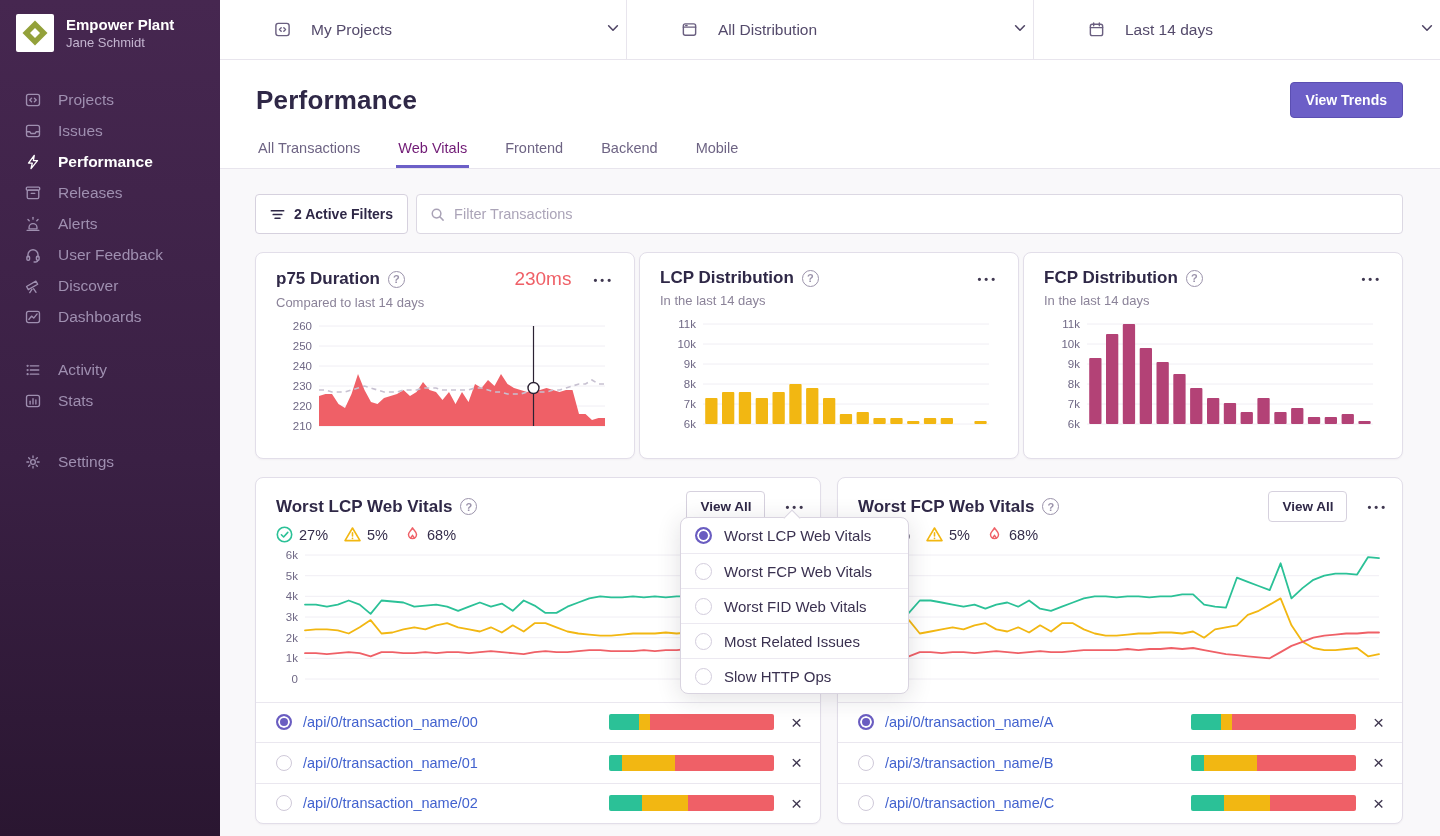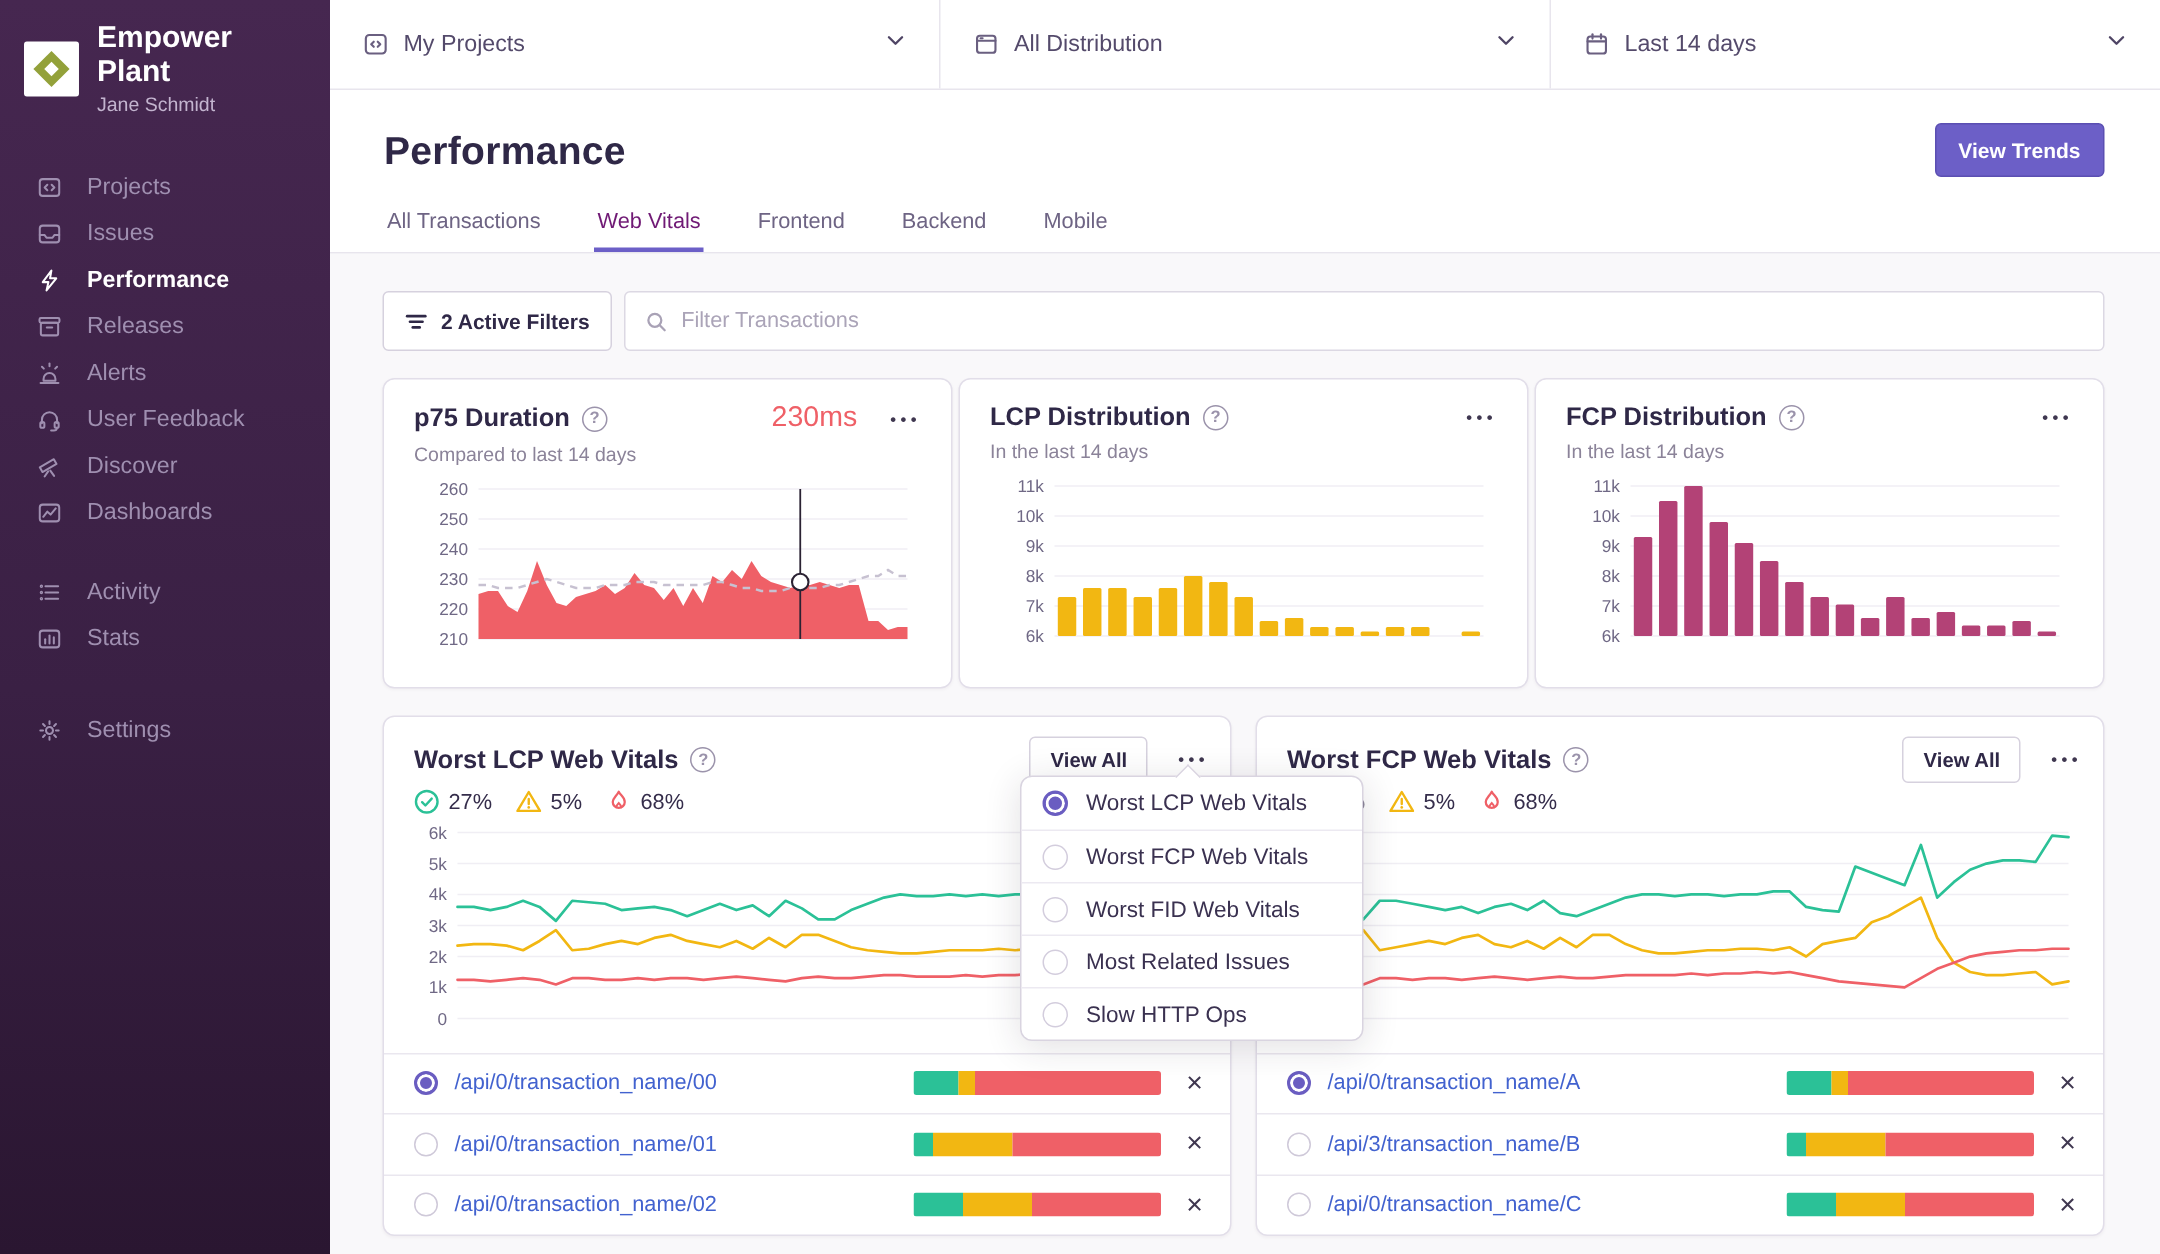--- a/index.html
+++ b/index.html
@@ -4,36 +4,36 @@
 <style>
   * { box-sizing: border-box; margin: 0; padding: 0; }
   html,body { width:1440px; height:836px; overflow:hidden; }
   body { font-family:"Liberation Sans", sans-serif; display:flex; background:#f9f8fa; color:#2f2847; position:relative; }
 
   
   .sidebar { width:220px; min-width:220px; height:836px; background:linear-gradient(180deg,#462750 0%,#3a2044 55%,#2a1631 100%); display:flex; flex-direction:column; padding:14px 0; }
   .org { display:flex; gap:12px; padding:0 16px; align-items:center; }
   .logo { width:38px; height:38px; display:block; }
   .org-text { display:flex; flex-direction:column; gap:2px; }
-  .org-name { font-weight:700; color:#ffffff; font-size:20px; }
+  .org-name { font-weight:700; color:#ffffff; font-size:15px; }
   .org-user { font-size:13px; color:#c3b4cf; }
   .nav { margin-top:32px; padding-left:24px; display:flex; flex-direction:column; }
   .nav-section { display:flex; flex-direction:column;text-align:right; }
   .nav-section.gap-med { margin-top:22px; }
   .nav-section.gap-big { margin-top:30px; }
   .nav-item { display:flex; align-items:center; gap:16px; height:31px; font-size:15.5px; color:#a violet; color:#9f8fb0; cursor:pointer; }
   .nav-item.active { color:#ffffff; font-weight:700; }
   .nav-item .nicon { width:18px; height:18px; display:flex; align-items:center; }
   .nav-item .nicon svg { width:18px; height:18px; stroke:currentColor; fill:none; stroke-width:1.5; stroke-linecap:round; stroke-linejoin:round; }
 
   
   .main { flex:1; display:flex; flex-direction:column; }
 
   .topbar { height:60px; background:#fff; border-bottom:1px solid #e8e5ed; display:flex; }
-  .tb-select { flex:1; display:flex; align-items:center; gap:10px; padding:0 22px; border-right:1px solid #e8e5ed; color:#544a6b; font-size:15.5px; cursor:pointer; }
+  .tb-select { flex:1; display:flex; align-items:center; gap:20px; padding:0 6px; border-right:1px solid #e8e5ed; color:#544a6b; font-size:15.5px; cursor:pointer;margin-left:48px; }
   .tb-select:last-child { border-right:none; }
   .tb-select svg.tbi { width:17px; height:17px; stroke:#6a5f80; fill:none; stroke-width:1.5; stroke-linecap:round; stroke-linejoin:round; }
   .tb-chevron { margin-left:auto; }
   .tb-chevron svg { width:14px; height:14px; stroke:#4f4565; fill:none; stroke-width:1.8; stroke-linecap:round; stroke-linejoin:round; }
 
   .page-head { background:#fff; padding:22px 37px 0 36px; border-bottom:1px solid #e8e5ed; }
   .title-row { display:flex; align-items:center; }
   .page-title { font-size:26px; font-weight:600; color:#2f2847; letter-spacing:.2px; }
   .btn-primary { margin-left:auto; background:#6c5fc7; color:#fff; font-weight:700; font-size:14px; border:1px solid #5b4fb2; border-radius:4px; padding:9px 15px; cursor:pointer; font-family:inherit; }
   .tabs { display:flex; gap:34px; margin-top:22px; }

